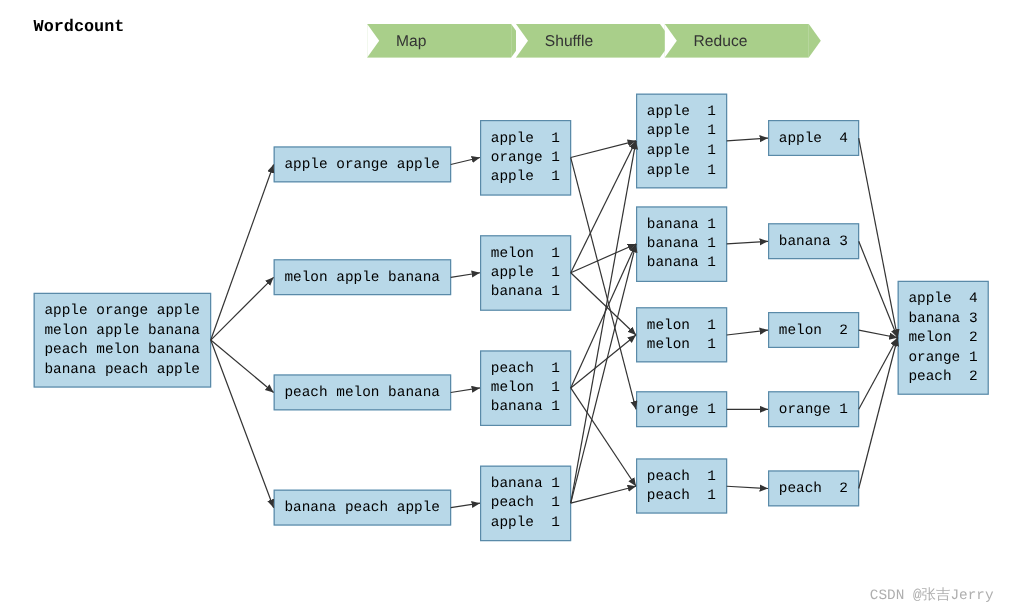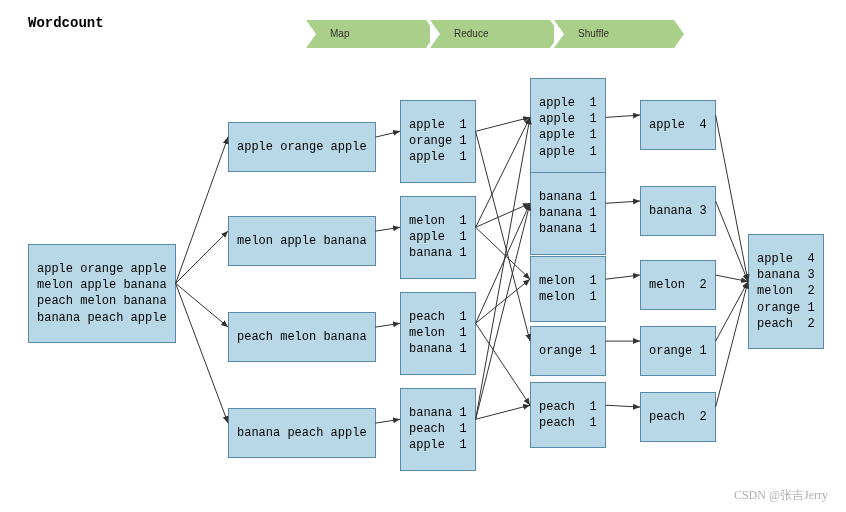--- a/index.html
+++ b/index.html
@@ -29,21 +29,21 @@
     display: flex;
     gap: 0;
   }
   .chevron {
     position: relative;
     height: 28px;
     line-height: 28px;
     padding: 0 18px 0 24px;
     color: #333;
     font-family: Arial, sans-serif;
-    font-size: 10px;
+    font-size: 13px;
     background: #a9cf8a;
     margin-right: 4px;
   }
   .chevron::before,
   .chevron::after {
     content: '';
     position: absolute;
     width: 0; height: 0;
     border-style: solid;
   }
@@ -54,52 +54,52 @@
   }
   .chevron::after {
     right: -10px; top: 0;
     border-width: 14px 0 14px 10px;
     border-color: transparent transparent transparent #a9cf8a;
   }
   .box {
     position: absolute;
     background: #b8d8e8;
     border: 1px solid #5a8aa8;
-    padding: 16px 8px;
+    padding: 6px 8px;
     font-family: 'Courier New', monospace;
     font-size: 12px;
     line-height: 1.35;
     white-space: pre;
   }
   svg.arrows {
     position: absolute;
     top: 0; left: 0;
     width: 846px; height: 512px;
     pointer-events: none;
   }
   .watermark {
     position: absolute;
     right: 18px;
     bottom: 8px;
-    font-family: Liberation Serif, serif;
+    font-family: Liberation Mono, monospace;
     font-size: 12px;
     color: rgba(120,120,120,0.6);
   }
 </style>
 </head>
 <body>
 
 <div class="title">
   <div>Wordcount</div>
 </div>
 
 <div class="chevrons">
   <div class="chevron" style="width:120px">Map</div>
+  <div class="chevron" style="width:120px">Shuffle</div>
   <div class="chevron" style="width:120px">Reduce</div>
-  <div class="chevron" style="width:120px">Shuffle</div>
 </div>
 
 <div id="b-input" class="box" style="left:28px; top:244px;">apple orange apple
 melon apple banana
 peach melon banana
 banana peach apple</div>
 
 <div id="b-s0" class="box" style="left:228px; top:122px;">apple orange apple</div>
 <div id="b-s1" class="box" style="left:228px; top:216px;">melon apple banana</div>
 <div id="b-s2" class="box" style="left:228px; top:312px;">peach melon banana</div>

